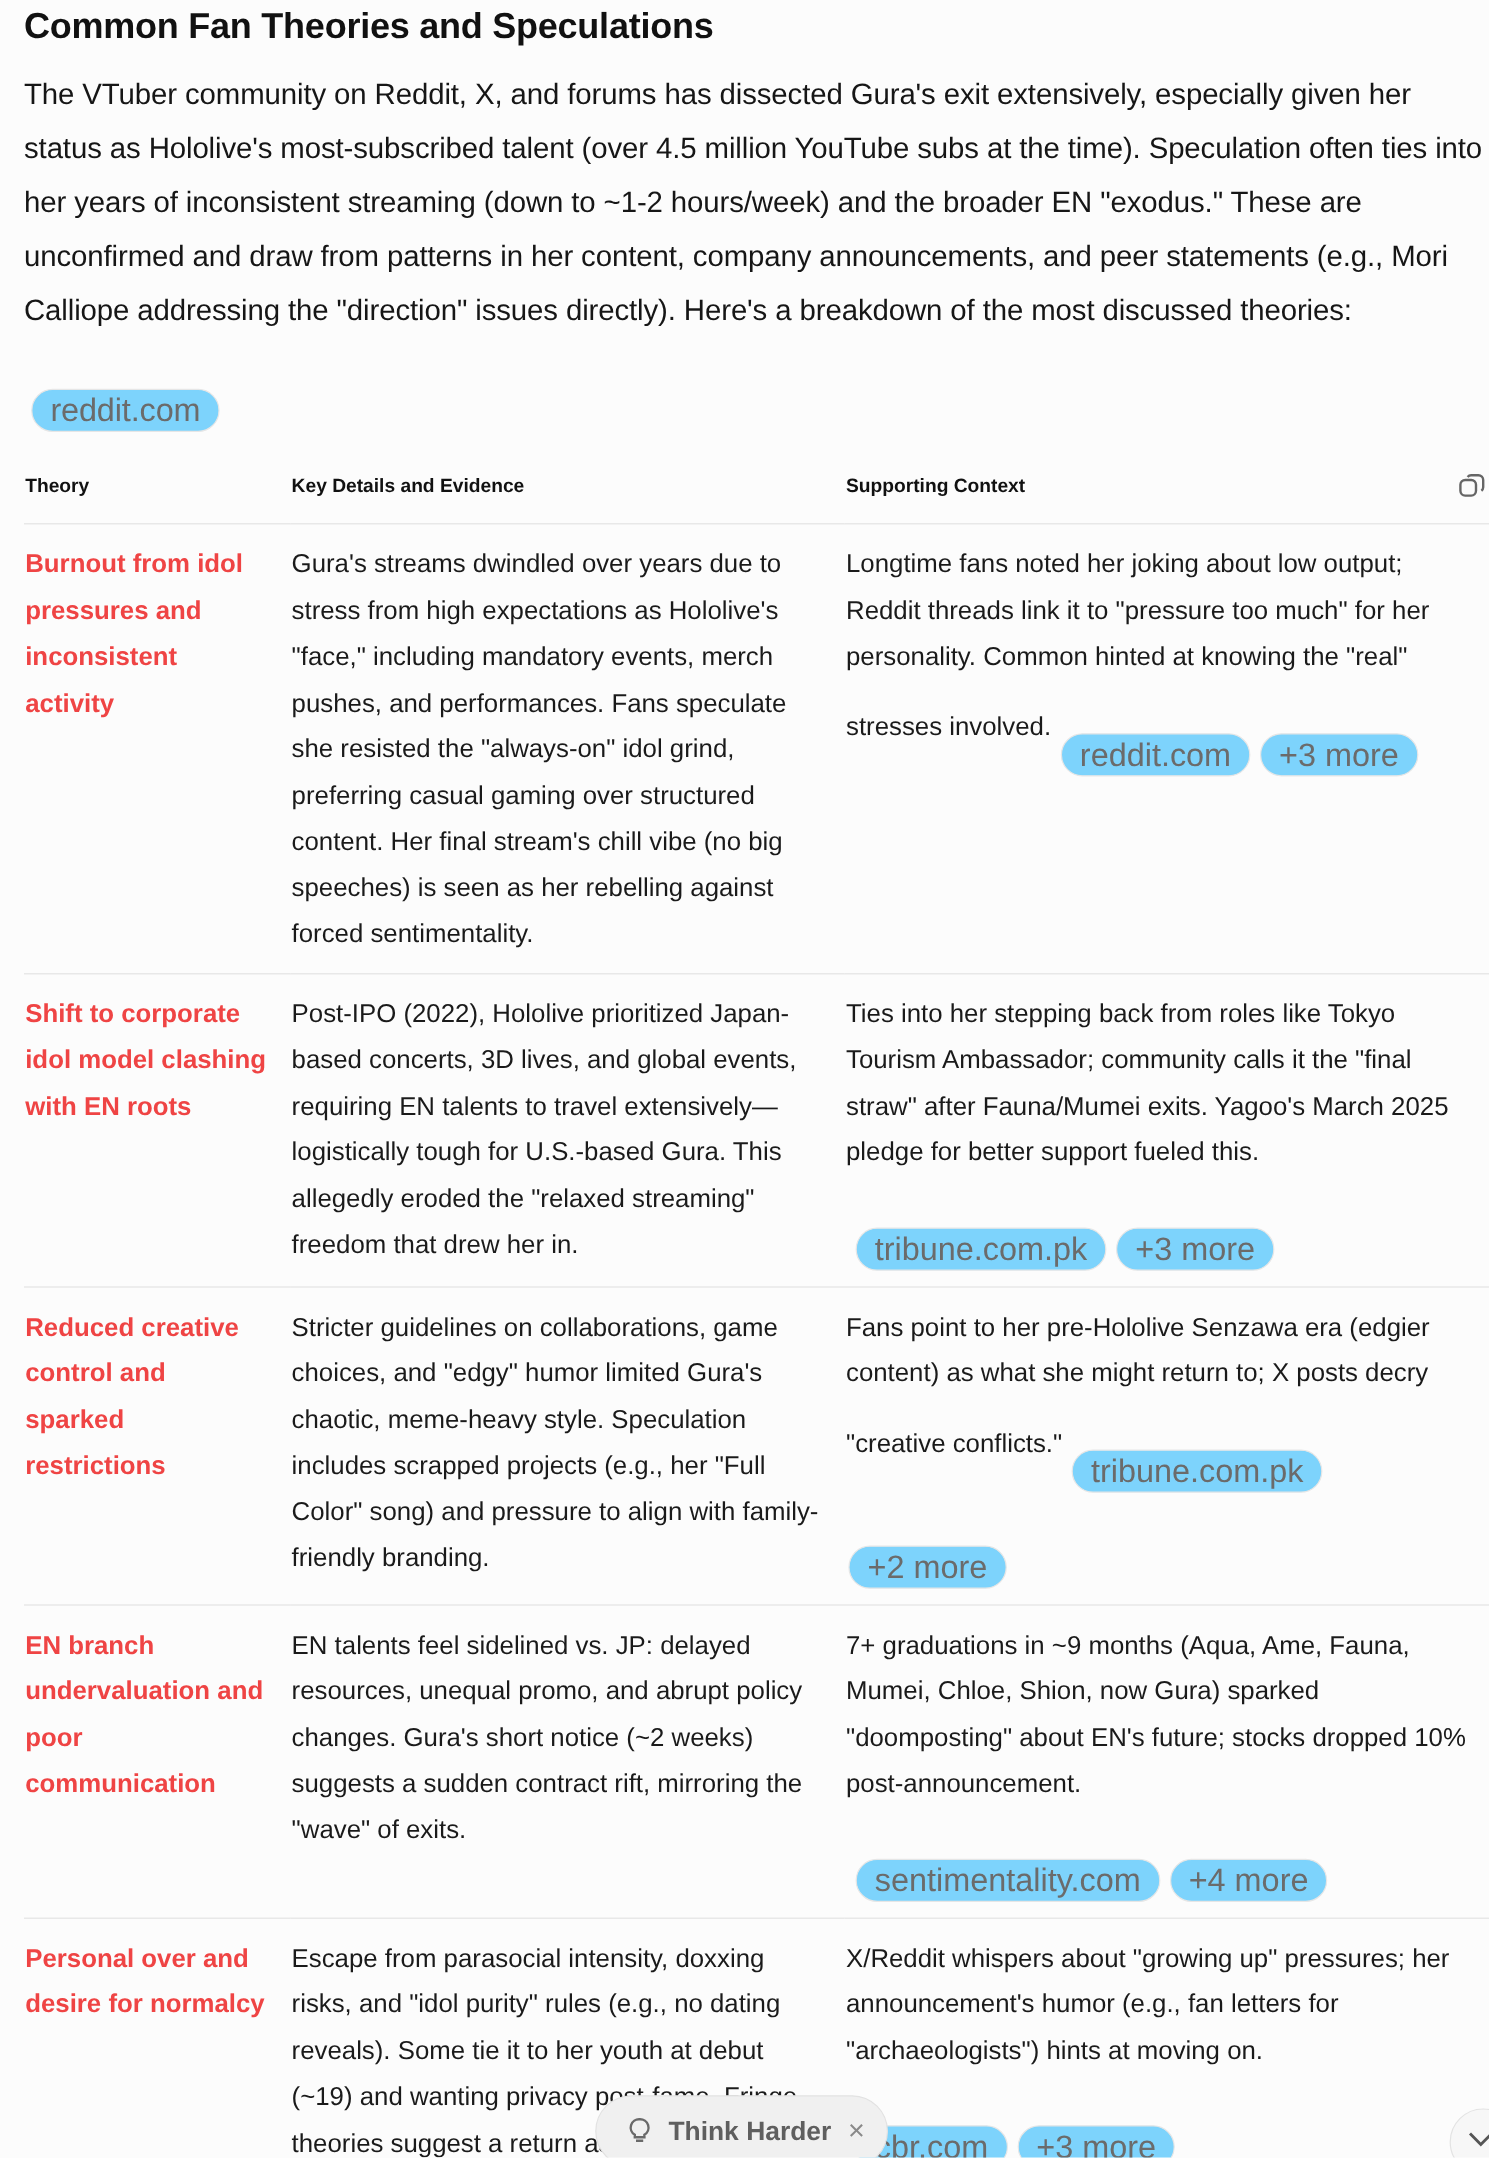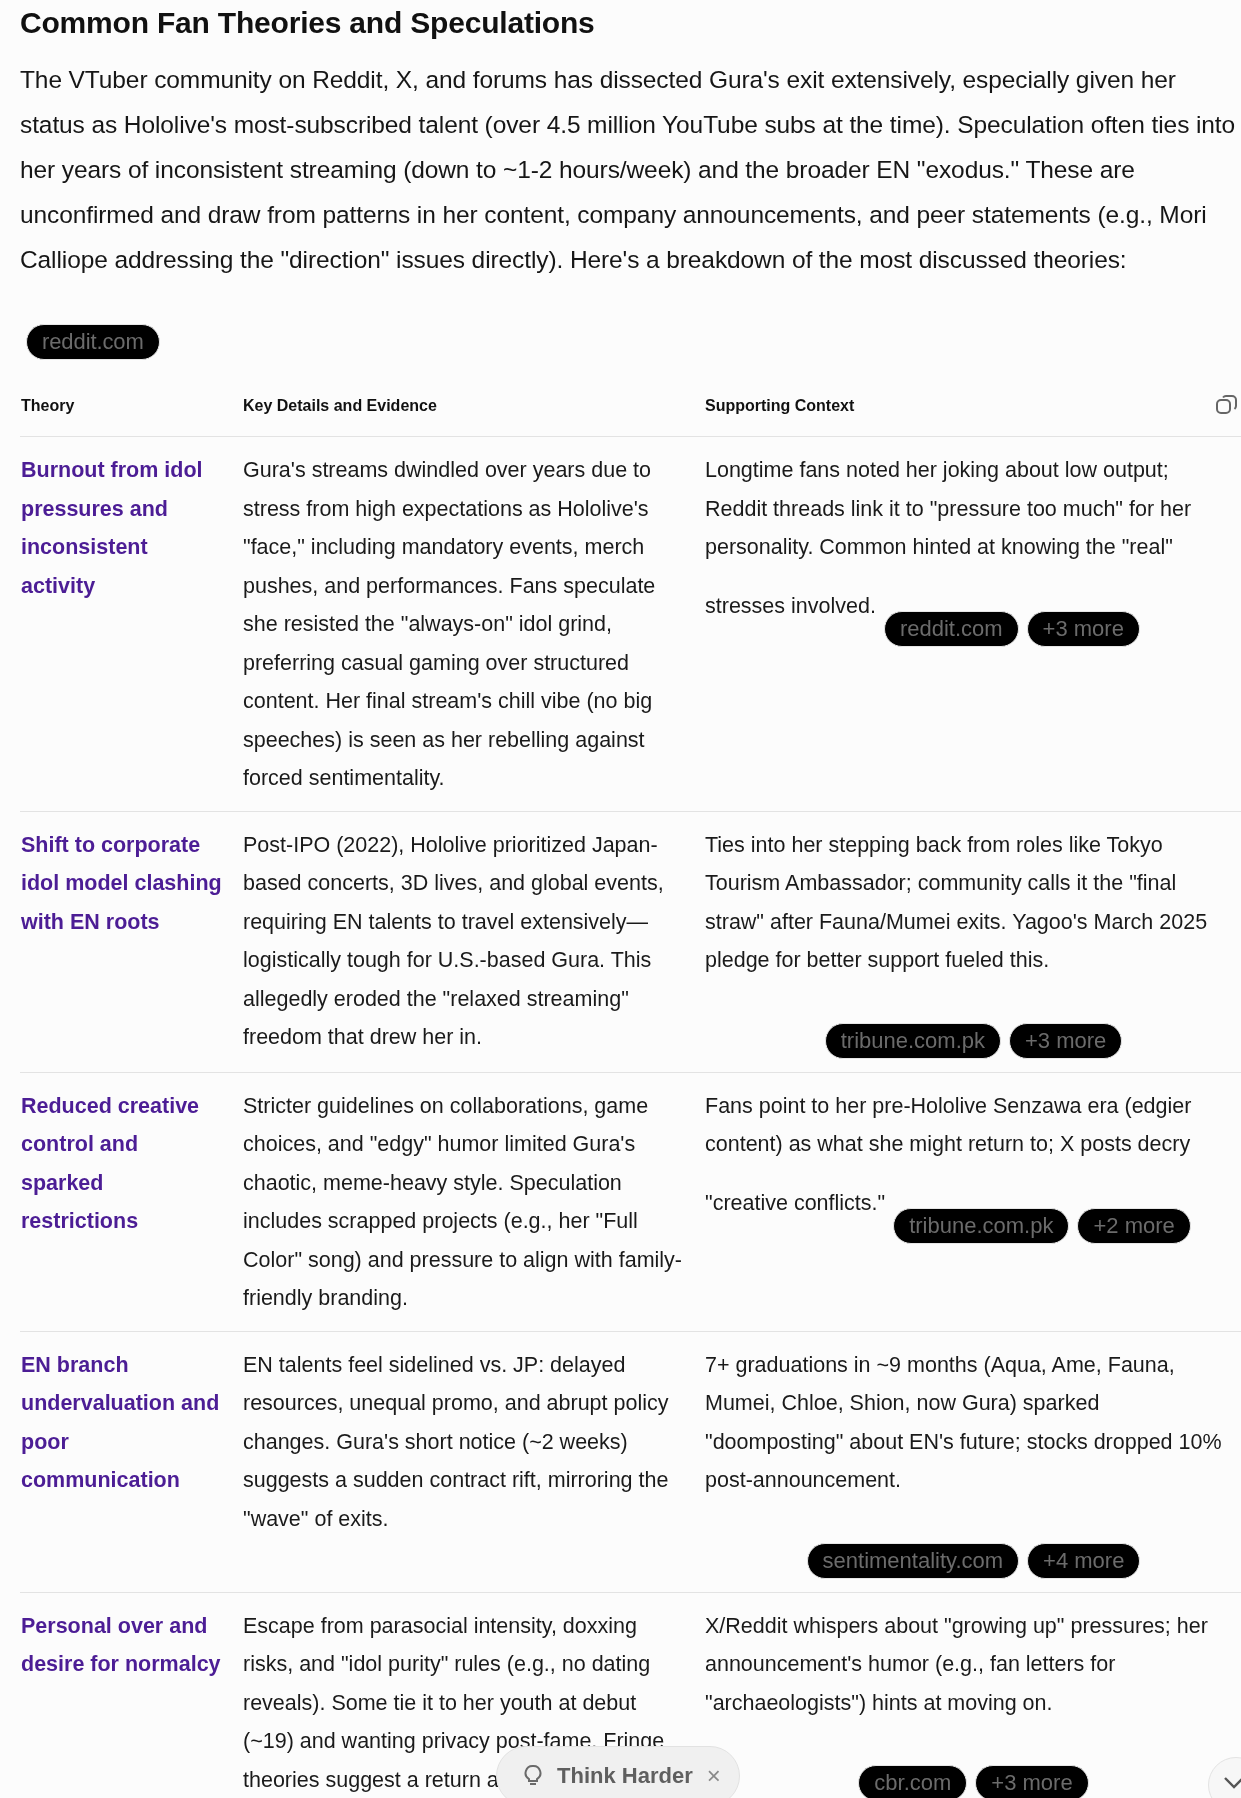--- a/index.html
+++ b/index.html
@@ -12,47 +12,47 @@
   h2 {
     margin: 0; padding-top: 3px;
     font-size: 30px; font-weight: 700; line-height: 40px; letter-spacing: -0.2px;
   }
   .intro {
     margin: 14px 0 0 0; font-size: 24.5px; line-height: 45px; color: #161616;
     letter-spacing: -0.1px;
   }
   .intro b { font-weight: 400; }
   .pill {
-    display: inline-block; font-size: 22px; line-height: 34px; height: 36px;
+    display: inline-block; font-size: 27px; line-height: 34px; height: 36px;
     padding: 0 15px; border: 1px solid #e6e6e6; border-radius: 19px;
-    background: #000000; color: #6b6b6b; vertical-align: middle; margin-left: 2px;
+    background: #7dd3fc; color: #6b6b6b; vertical-align: middle; margin-left: 2px;
     box-sizing: border-box; cursor: pointer; margin-top: 44px;
   }
   .intro .pill { margin-left: 6px; position: relative; top: -2px; }
   table {
     margin-top: 20px; width: 1226px; border-collapse: collapse; table-layout: fixed;
   }
   th {
     text-align: left; font-size: 16px; font-weight: 700; line-height: 28px;
     padding: 10px 0 16px 1px; border-bottom: 1.5px solid #e3e3e3; vertical-align: top;
   }
   td {
     font-size: 21.5px; line-height: 38.5px; vertical-align: top;
     padding: 14px 12px 13px 1px; border-bottom: 1px solid #e3e3e3; color: #1a1a1a;
   }
-  td.theory { font-weight: 700; color: #4c1d95; padding-right: 16px; }
+  td.theory { font-weight: 700; color: #ef4444; padding-right: 16px; }
   col.c1 { width: 222px; }
   col.c2 { width: 462px; }
   col.c3 { width: 542px; }
   th.icon-cell { position: relative; }
   .copy-icon {
     position: absolute; right: 6px; top: 10px; width: 26px; height: 26px; cursor: pointer;
   }
   .pills-row { display: inline; }
-  .pills-block { display: block; padding-left: 6px; margin-top: -1px; text-align: center; }
+  .pills-block { display: block; padding-left: 6px; margin-top: -1px; }
   .think {
     position: absolute; left: 496px; top: 1746px; width: 244px; height: 60px;
     border-radius: 30px; background: #f0f0f0; border: 1px solid #e2e2e2;
     box-sizing: border-box; display: flex; align-items: center; padding-left: 26px;
     font-size: 22px; font-weight: 700; color: #5f5f5f; cursor: pointer;
   }
   .think .bulb { width: 20px; height: 24px; margin-right: 14px; }
   .think .x { margin-left: 14px; font-weight: 400; font-size: 24px; color: #8a8a8a; }
   .scroll-btn {
     position: absolute; left: 1208px; top: 1757px; width: 56px; height: 56px;

